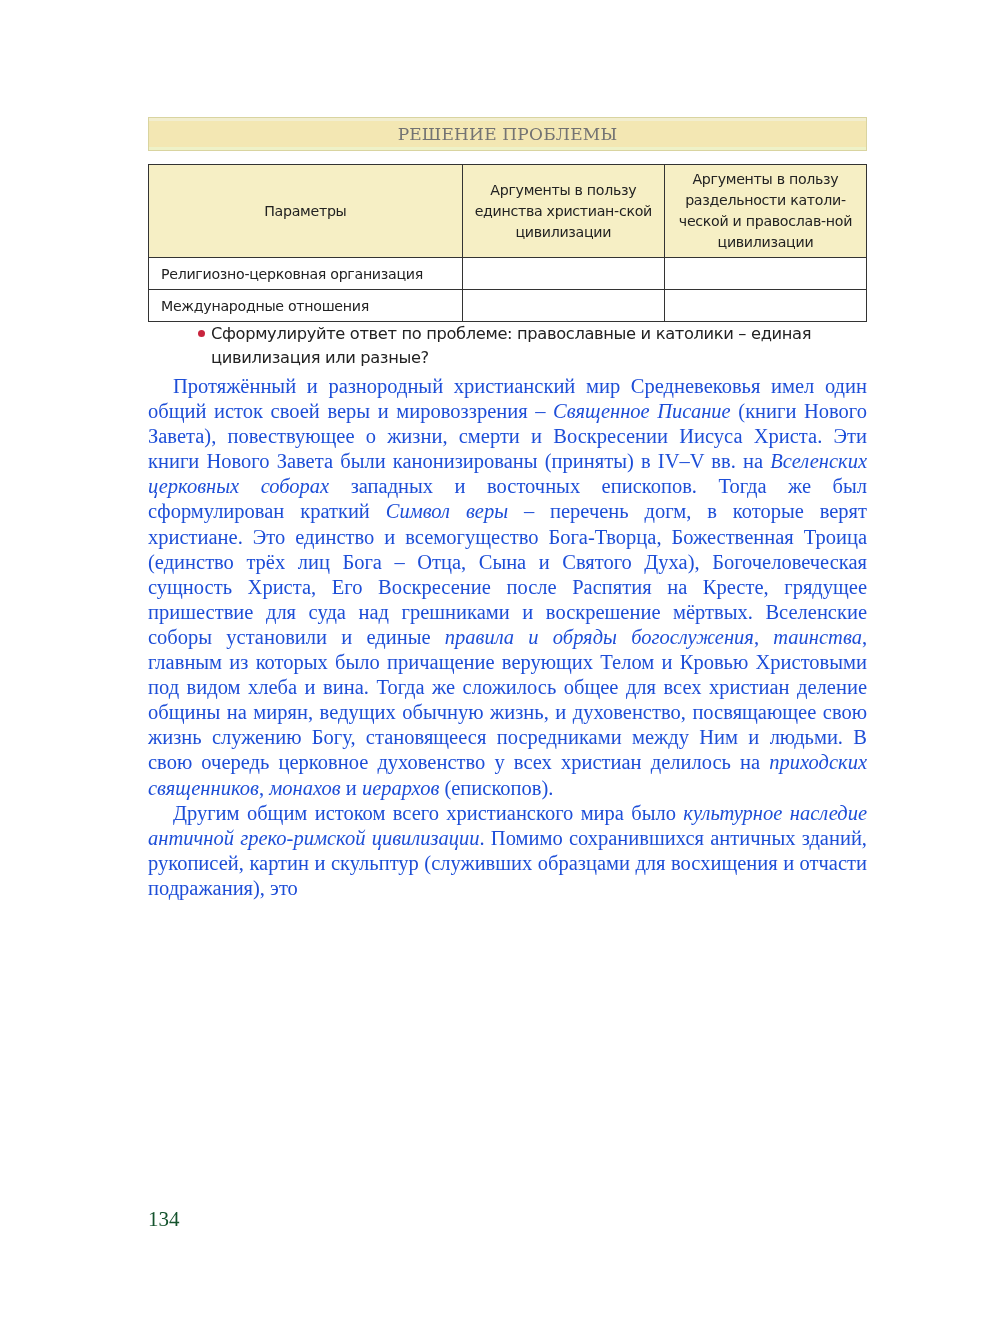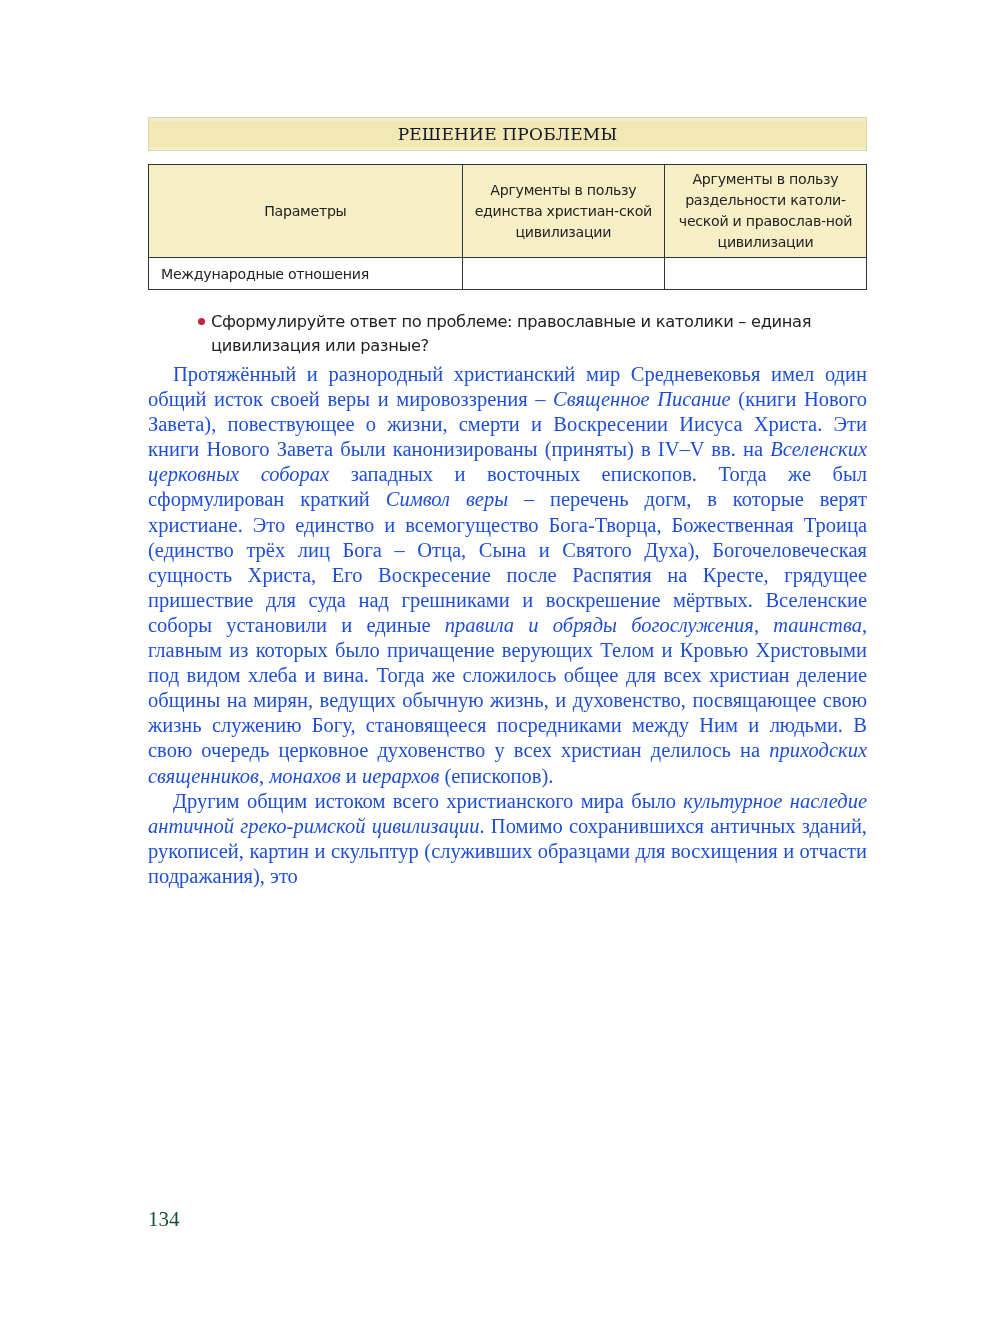--- a/index.html
+++ b/index.html
@@ -2,21 +2,21 @@
 <html><head>
 <meta charset="utf-8">
 <style>
   html, body { margin: 0; padding: 0; background: #ffffff; }
   body { width: 985px; height: 1329px; position: relative; overflow: hidden; }
   .page { position: absolute; left: 148px; top: 117px; width: 719px; }
   .banner {
     height: 32px; background: #f3e7b3; border: 1px solid #d9d4a0;
     box-shadow: inset 0 -3px 0 #eef2c8, inset 0 3px 0 #f2eed0;
     display: flex; align-items: center; justify-content: center;
-    font-family: "DejaVu Serif", serif; font-size: 17px; color: #0f172a; letter-spacing: 0.2px;
+    font-family: "DejaVu Serif", serif; font-size: 17px; color: #737373; letter-spacing: 0.2px;
   }
   .section-title {
     margin-top: 12px; font-family: "DejaVu Sans", sans-serif; font-weight: bold;
     font-size: 18.5px; color: #c8243d; letter-spacing: -0.3px;
   }
   .task { position: relative; padding-left: 63px; margin-top: 6px;
     font-family: "DejaVu Sans", sans-serif; font-size: 16.3px; line-height: 24px; color: #222; letter-spacing: -0.35px; }
   .bullet { position: absolute; left: 50px; top: 8px; width: 7px; height: 7px; border-radius: 50%; }
   table.params { border-collapse: collapse; width: 719px; margin-top: 13px;
     font-family: "DejaVu Sans", sans-serif; font-size: 14.2px; color: #222; letter-spacing: -0.3px; }
@@ -44,28 +44,33 @@
   <table class="params">
     <thead>
       <tr>
         <th style="width:287px">Параметры</th>
         <th>Аргументы в пользу единства христиан-ской цивилизации</th>
         <th>Аргументы в пользу раздельности католи-ческой и православ-ной цивилизации</th>
       </tr>
     </thead>
     <tbody>
       <tr>
+        <td class="label">Религиозно-церковная организация</td>
+        <td class="cell"></td>
+        <td class="cell"></td>
+      </tr>
+      <tr>
         <td class="label">Международные отношения</td>
         <td class="cell"></td>
         <td class="cell"></td>
       </tr>
     </tbody>
   </table>
 
-  <div class="task" style="margin-top:20px">
+  <div class="task" style="margin-top:0">
     <span class="bullet" id="b1" style="background: rgb(200, 36, 61);"></span>
     <span>Сформулируйте ответ по проблеме: православные и католики – единая цивилизация или разные?</span>
   </div>
 
   <div class="prose">
     <p id="p0"><span>Протяжённый и разнородный христианский мир Средневековья имел один общий исток своей веры и мировоззрения – </span><em>Священное Писание</em><span> (книги Нового Завета), повествующее о жизни, смерти и Воскресении Иисуса Христа. Эти книги Нового Завета были канонизированы (приняты) в IV–V вв. на </span><em>Вселенских церковных соборах</em><span> западных и восточных епископов. Тогда же был сформулирован краткий </span><em>Символ веры</em><span> – перечень догм, в которые верят христиане. Это единство и всемогущество Бога-Творца, Божественная Троица (единство трёх лиц Бога – Отца, Сына и Святого Духа), Богочеловеческая сущность Христа, Его Воскресение после Распятия на Кресте, грядущее пришествие для суда над грешниками и воскрешение мёртвых. Вселенские соборы установили и единые </span><em>правила и обряды богослужения</em><span>, </span><em>таинства</em><span>, главным из которых было причащение верующих Телом и Кровью Христовыми под видом хлеба и вина. Тогда же сложилось общее для всех христиан деление общины на мирян, ведущих обычную жизнь, и духовенство, посвящающее свою жизнь служению Богу, становящееся посредниками между Ним и людьми. В свою очередь церковное духовенство у всех христиан делилось на </span><em>приходских священников</em><span>, </span><em>монахов</em><span> и </span><em>иерархов</em><span> (епископов).</span></p>
     <p id="p1"><span>Другим общим истоком всего христианского мира было </span><em>культурное наследие античной греко-римской цивилизации</em><span>. Помимо сохранившихся античных зданий, рукописей, картин и скульптур (служивших образцами для восхищения и отчасти подражания), это</span></p>
   </div>
 </div>
 

